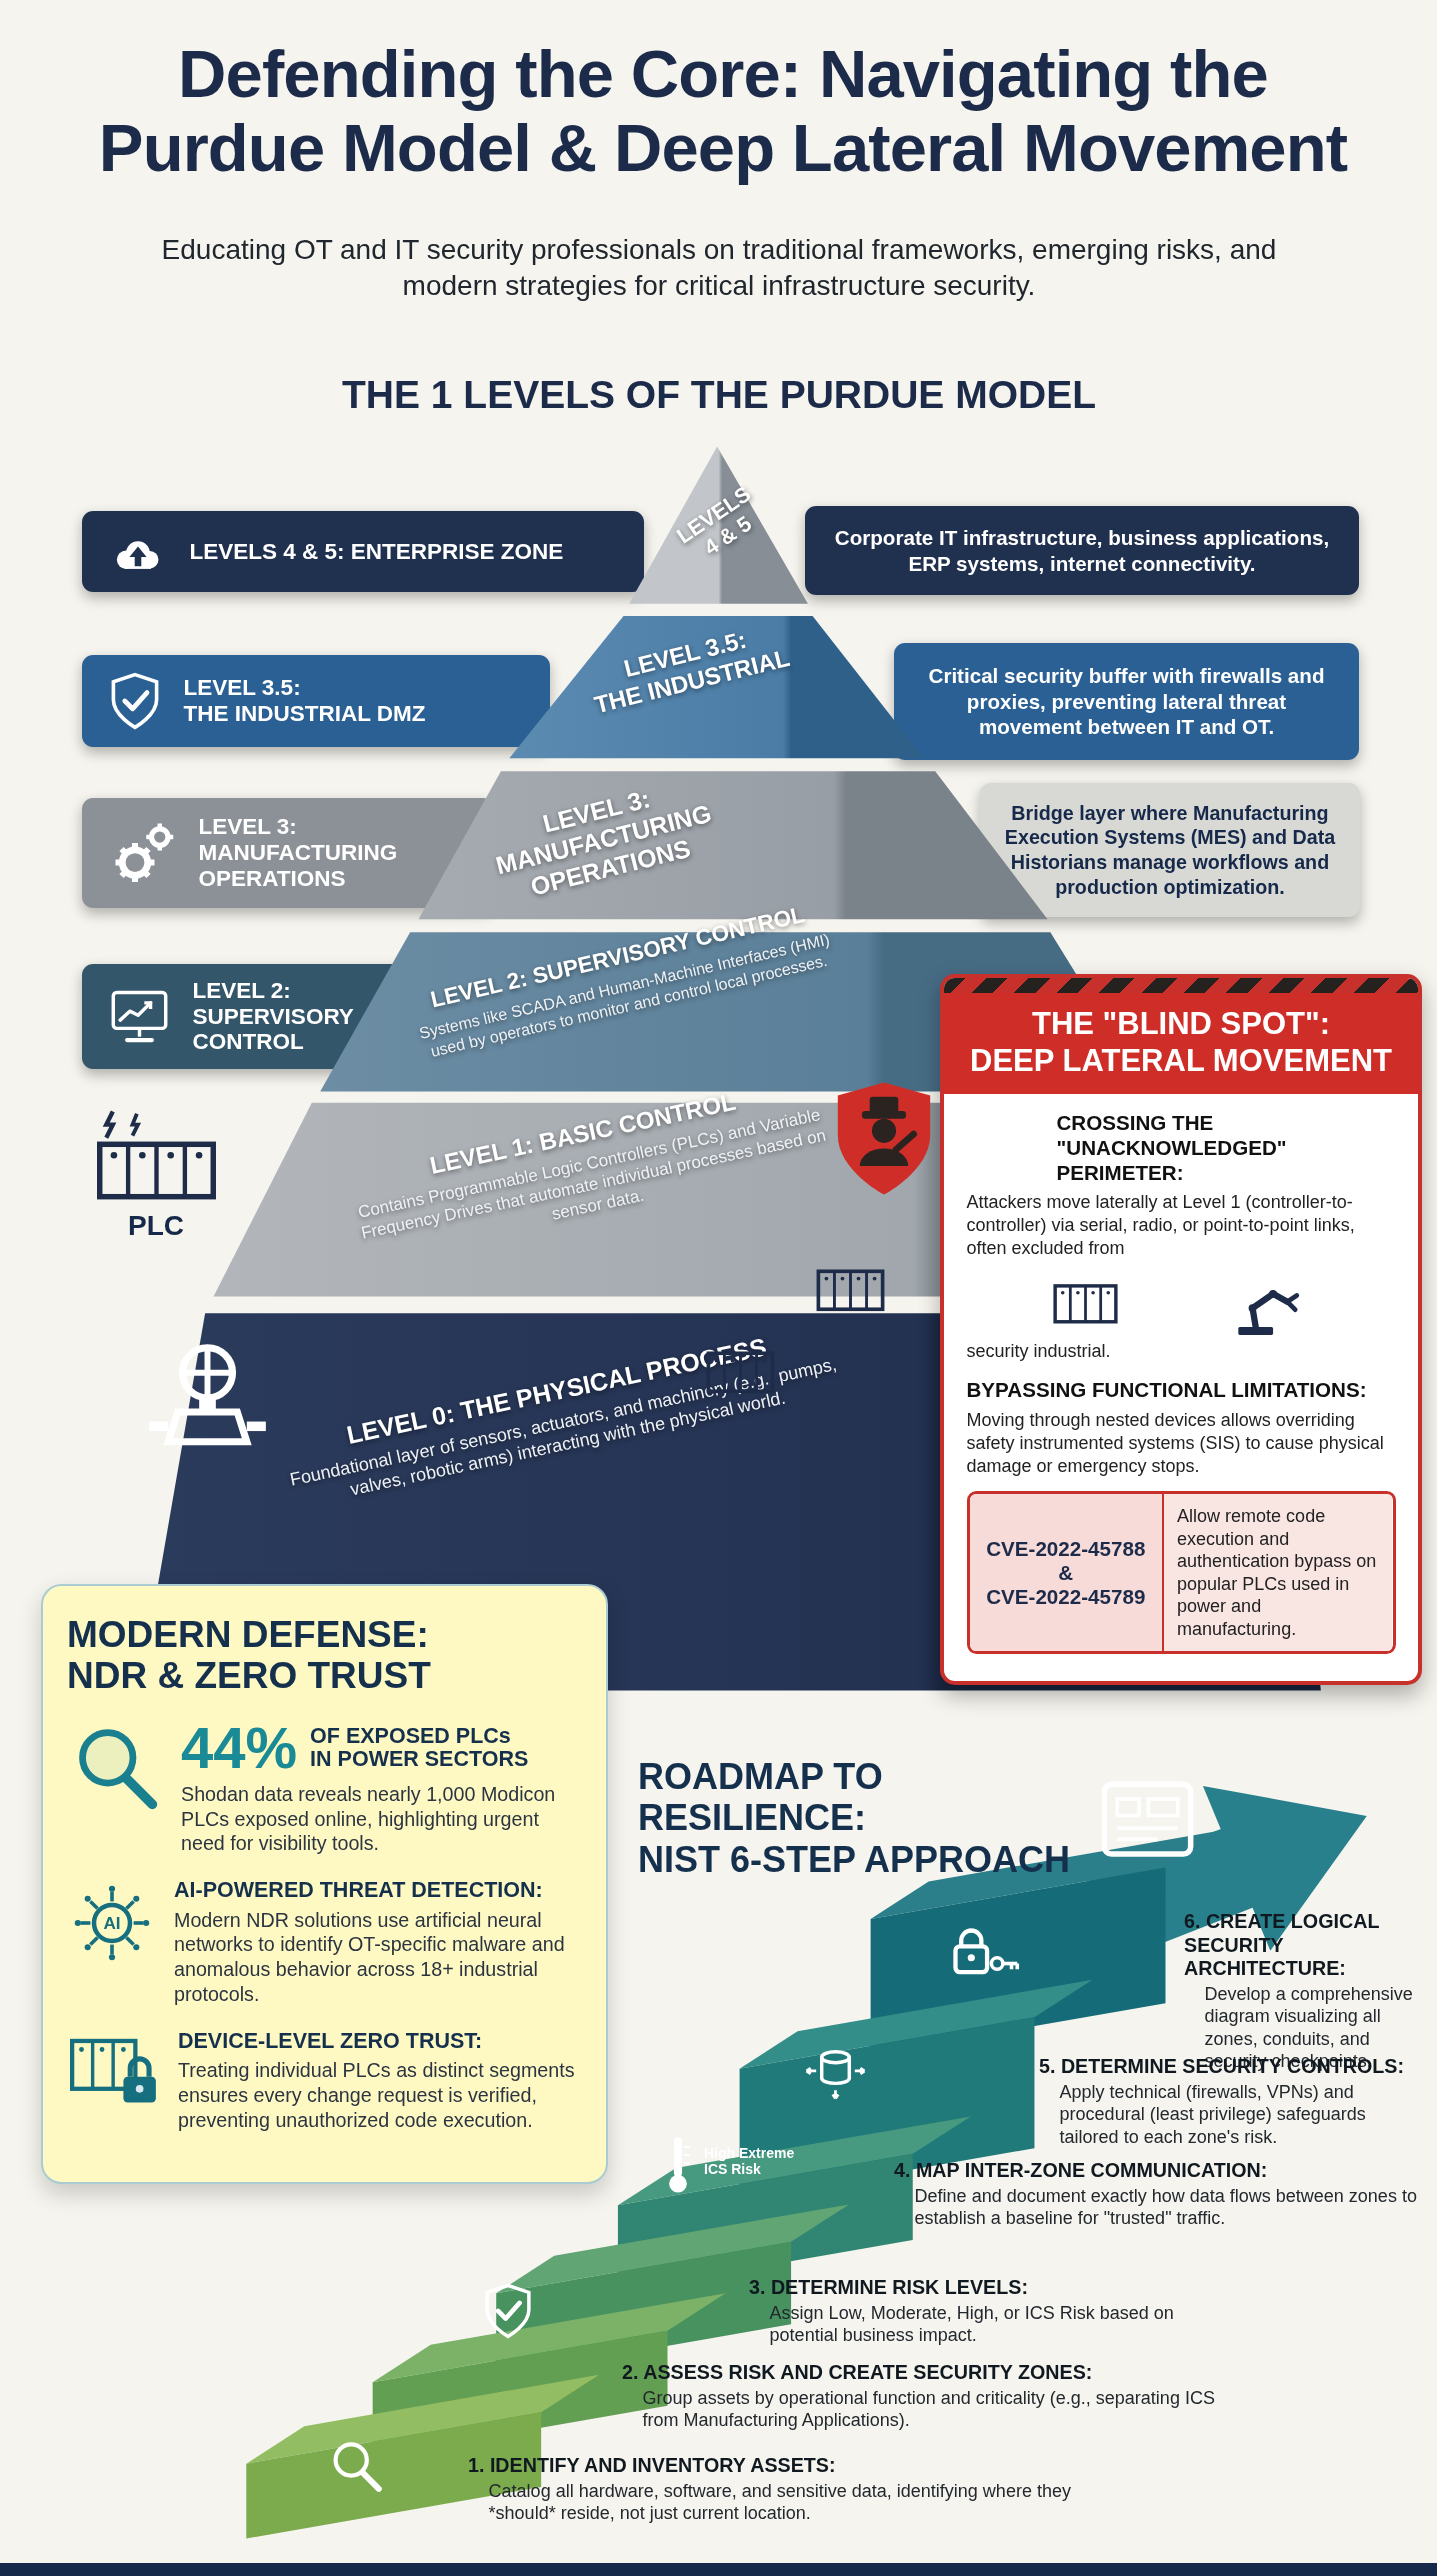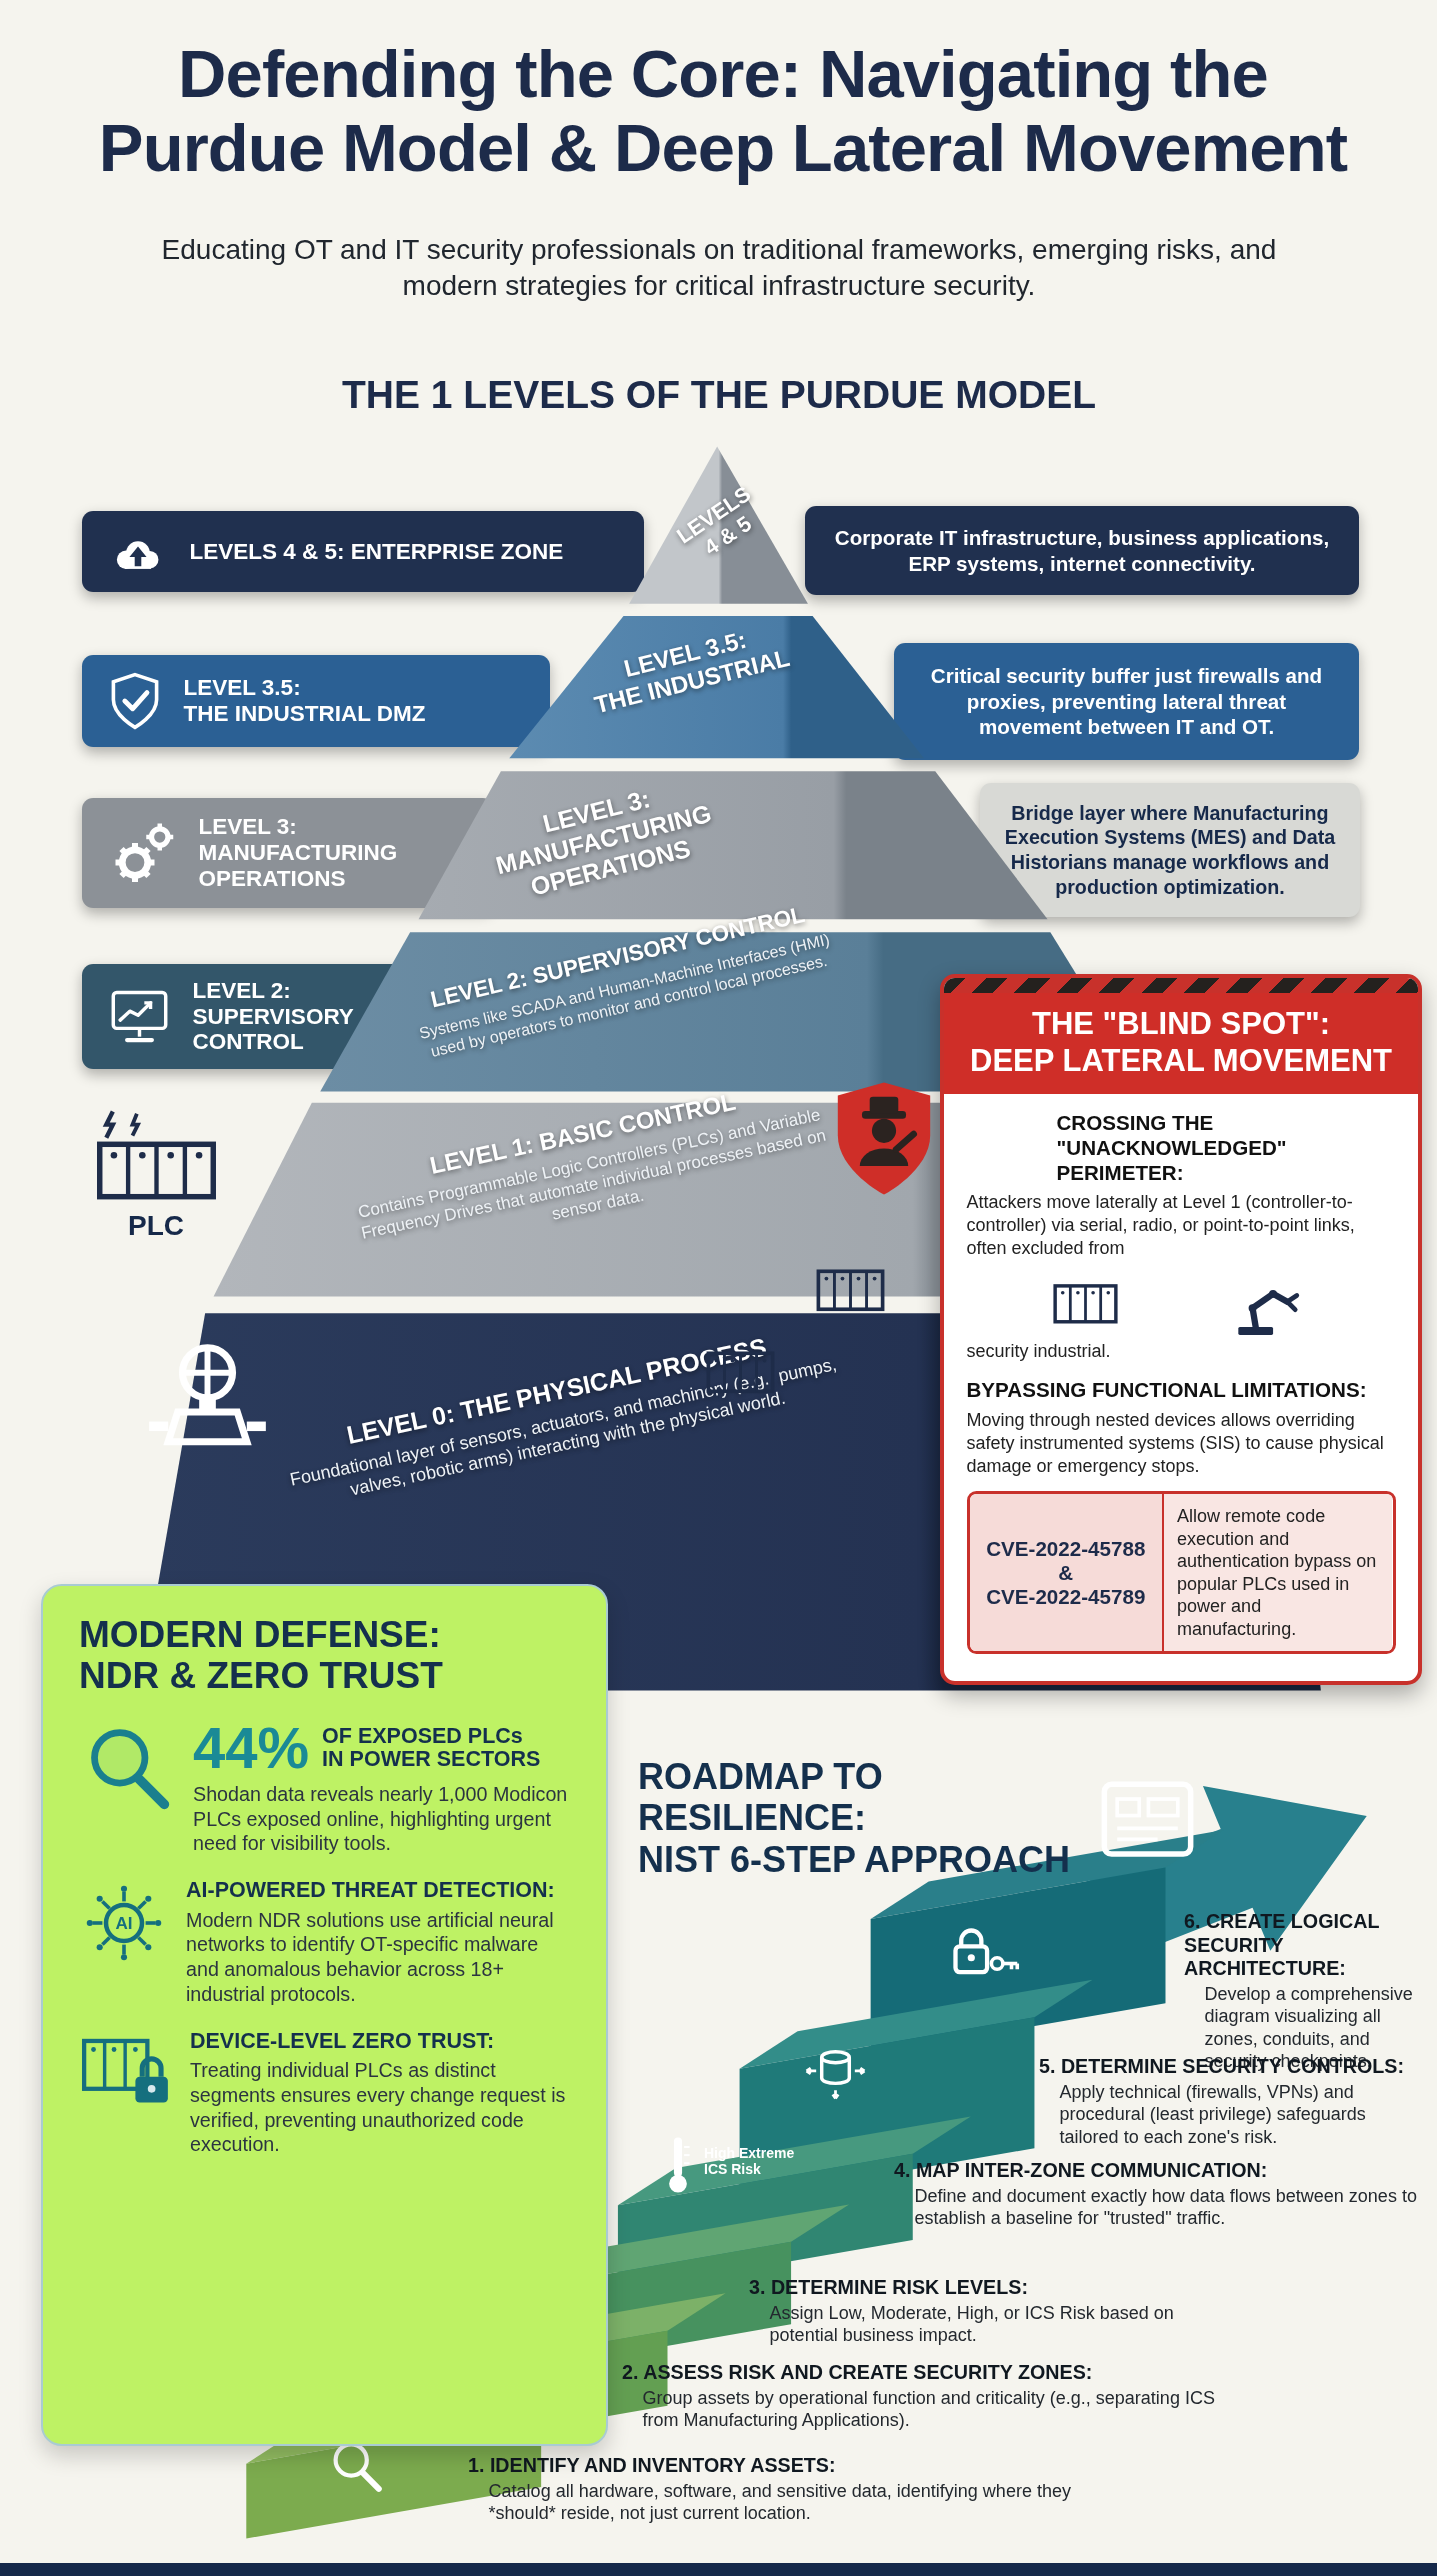--- a/index.html
+++ b/index.html
@@ -48,22 +48,22 @@
   .example-head { background:#cf2e28; color:#fff; display:flex; align-items:center; gap:11.2px;
     padding:7.5px 13px; }
   .example-head .eh-txt { text-align:center; flex:1; font-weight:800; line-height:1.2; }
   .example-head .eh-label { font-size:21.5px; }
   .example-head .eh-title { font-size:19.7px; }
   .example-body { display:flex; }
   .example-cve { width:46%; background:#f6dbd8; display:flex; align-items:center; justify-content:center;
     text-align:center; font-size:20.6px; font-weight:800; color:#1d2b4a; border-right:2.8px solid #c8312b; padding:11.2px 5.6px; }
   .example-desc { width:54%; background:#f9e6e3; font-size:18px; line-height:1.25; padding:11.2px 13px; color:#222; }
 
-  .defense { left:41px; top:1584px; width:567px; height:862px; z-index:6;
-    background:#bef264; border:2.8px solid #a9cbd2; border-radius:20.6px; padding:28px 36px 19px;
+  .defense { left:41px; top:1584px; width:567px; height:600px; z-index:6;
+    background:#fef9c3; border:2.8px solid #a9cbd2; border-radius:20.6px; padding:28px 24px 19px;
     box-shadow:0 9.4px 22.5px rgba(0,0,0,.18); }
   .def-title { font-size:37px; font-weight:800; color:#14304d; line-height:1.12; }
   .def-row { display:flex; gap:17px; margin-top:22.5px; align-items:flex-start; }
   .def-stat-line { display:flex; gap:13px; align-items:center; }
   .stat-value { font-size:58px; font-weight:800; color:#1a8a96; line-height:1; }
   .stat-label { font-size:21.5px; font-weight:800; color:#14304d; line-height:1.1; }
   .def-h { font-size:21.5px; font-weight:800; color:#14304d; line-height:1.15; }
   .def-b { font-size:19.7px; color:#2b3440; line-height:1.25; margin-top:4.7px; }
 
   .roadmap-title { left:638px; top:1756px; width:468px; z-index:4;
@@ -161,21 +161,21 @@
       <circle cx="73" cy="46" r="3" fill="#1e2c49"></circle>
         <circle cx="99" cy="46" r="3" fill="#1e2c49"></circle>
     </svg>
     <div class="plc-cap">PLC</div>
   </div>
 
   <div class="abs rbar" style="left:805px;top:506px;width:554px;height:89px;background:#20304f;">
     <div>Corporate IT infrastructure, business applications, ERP systems, internet connectivity.</div>
   </div>
   <div class="abs rbar" style="left:894px;top:643px;width:465px;height:117px;background:#2b6094;">
-    <div>Critical security buffer just firewalls and proxies, preventing lateral threat movement between IT and OT.</div>
+    <div>Critical security buffer with firewalls and proxies, preventing lateral threat movement between IT and OT.</div>
   </div>
   <div class="abs rbar" style="left:980px;top:783px;width:380px;height:134px;background:#d8d9d5;color:#16294a;font-size:19.7px;">
     <div>Bridge layer where Manufacturing Execution Systems (MES) and Data Historians manage workflows and production optimization.</div>
   </div>
 
   <svg class="abs" style="left:0;top:0;z-index:2;" width="1438" height="2576" viewBox="0 0 1536 2752">
     <defs>
       <linearGradient id="gTri" x1="0" y1="0" x2="1" y2="0">
         <stop offset="0" stop-color="#c2c6ca"></stop>
           <stop offset="0.5" stop-color="#c2c6ca"></stop>

